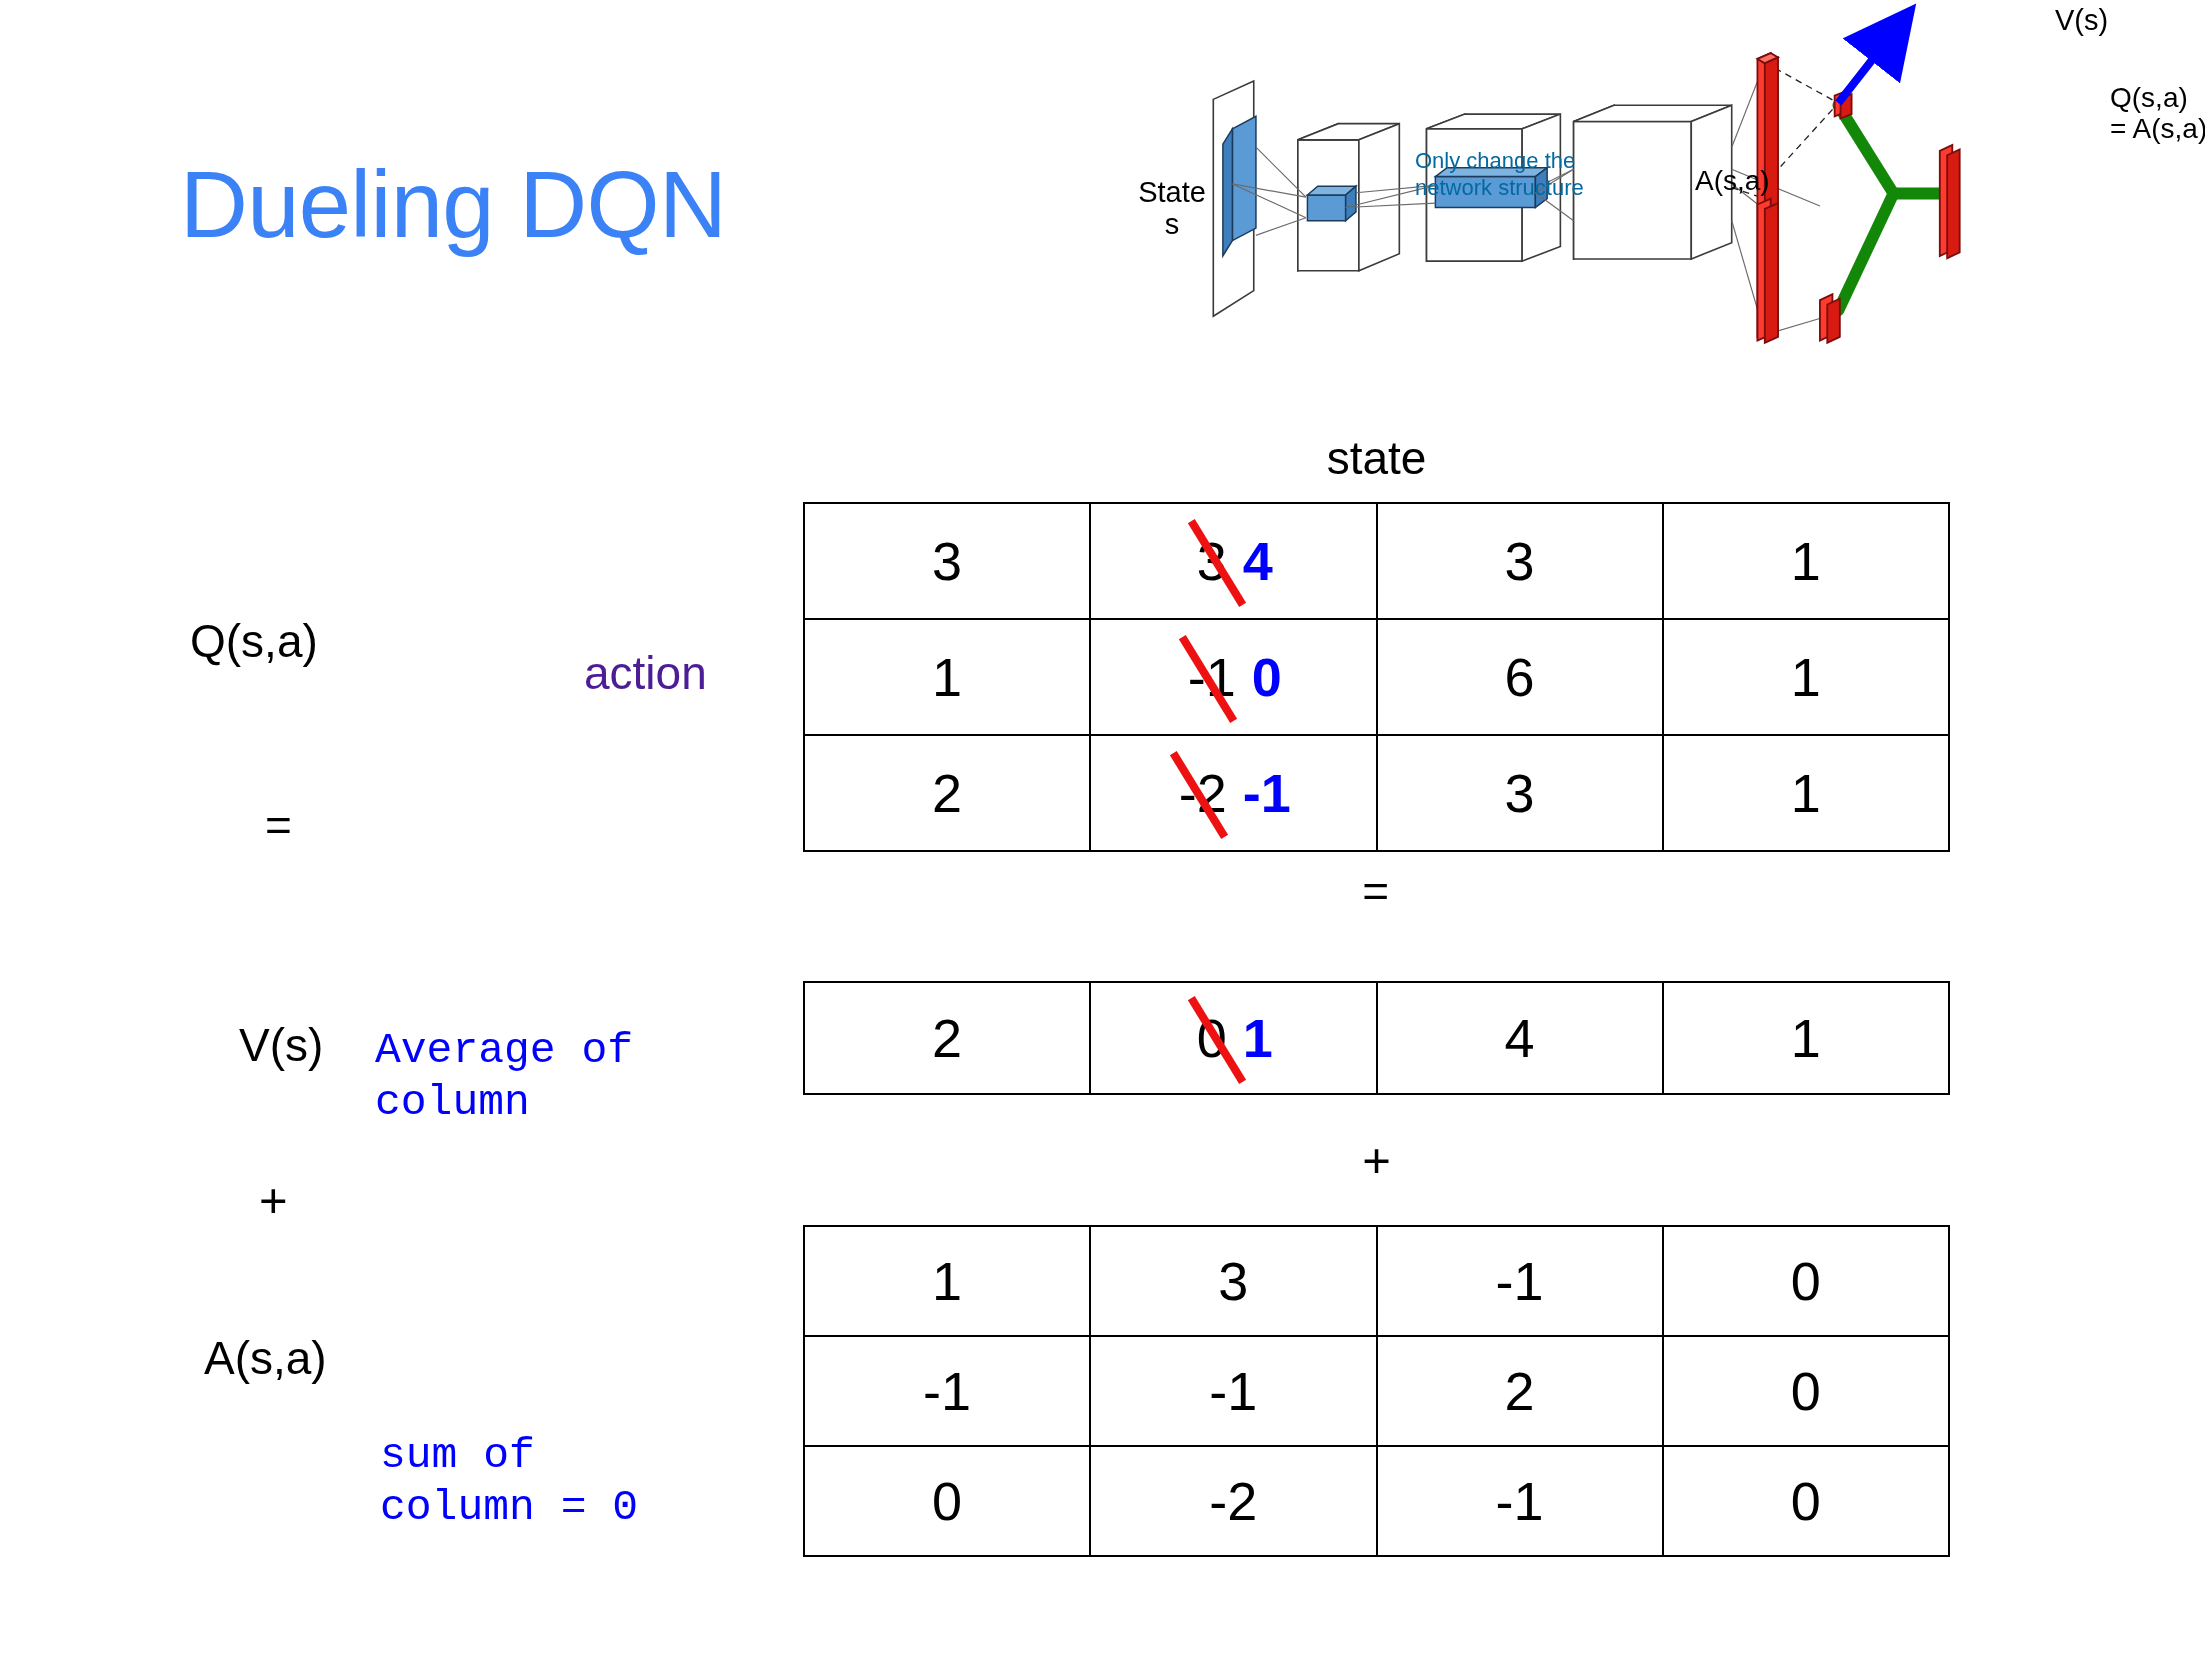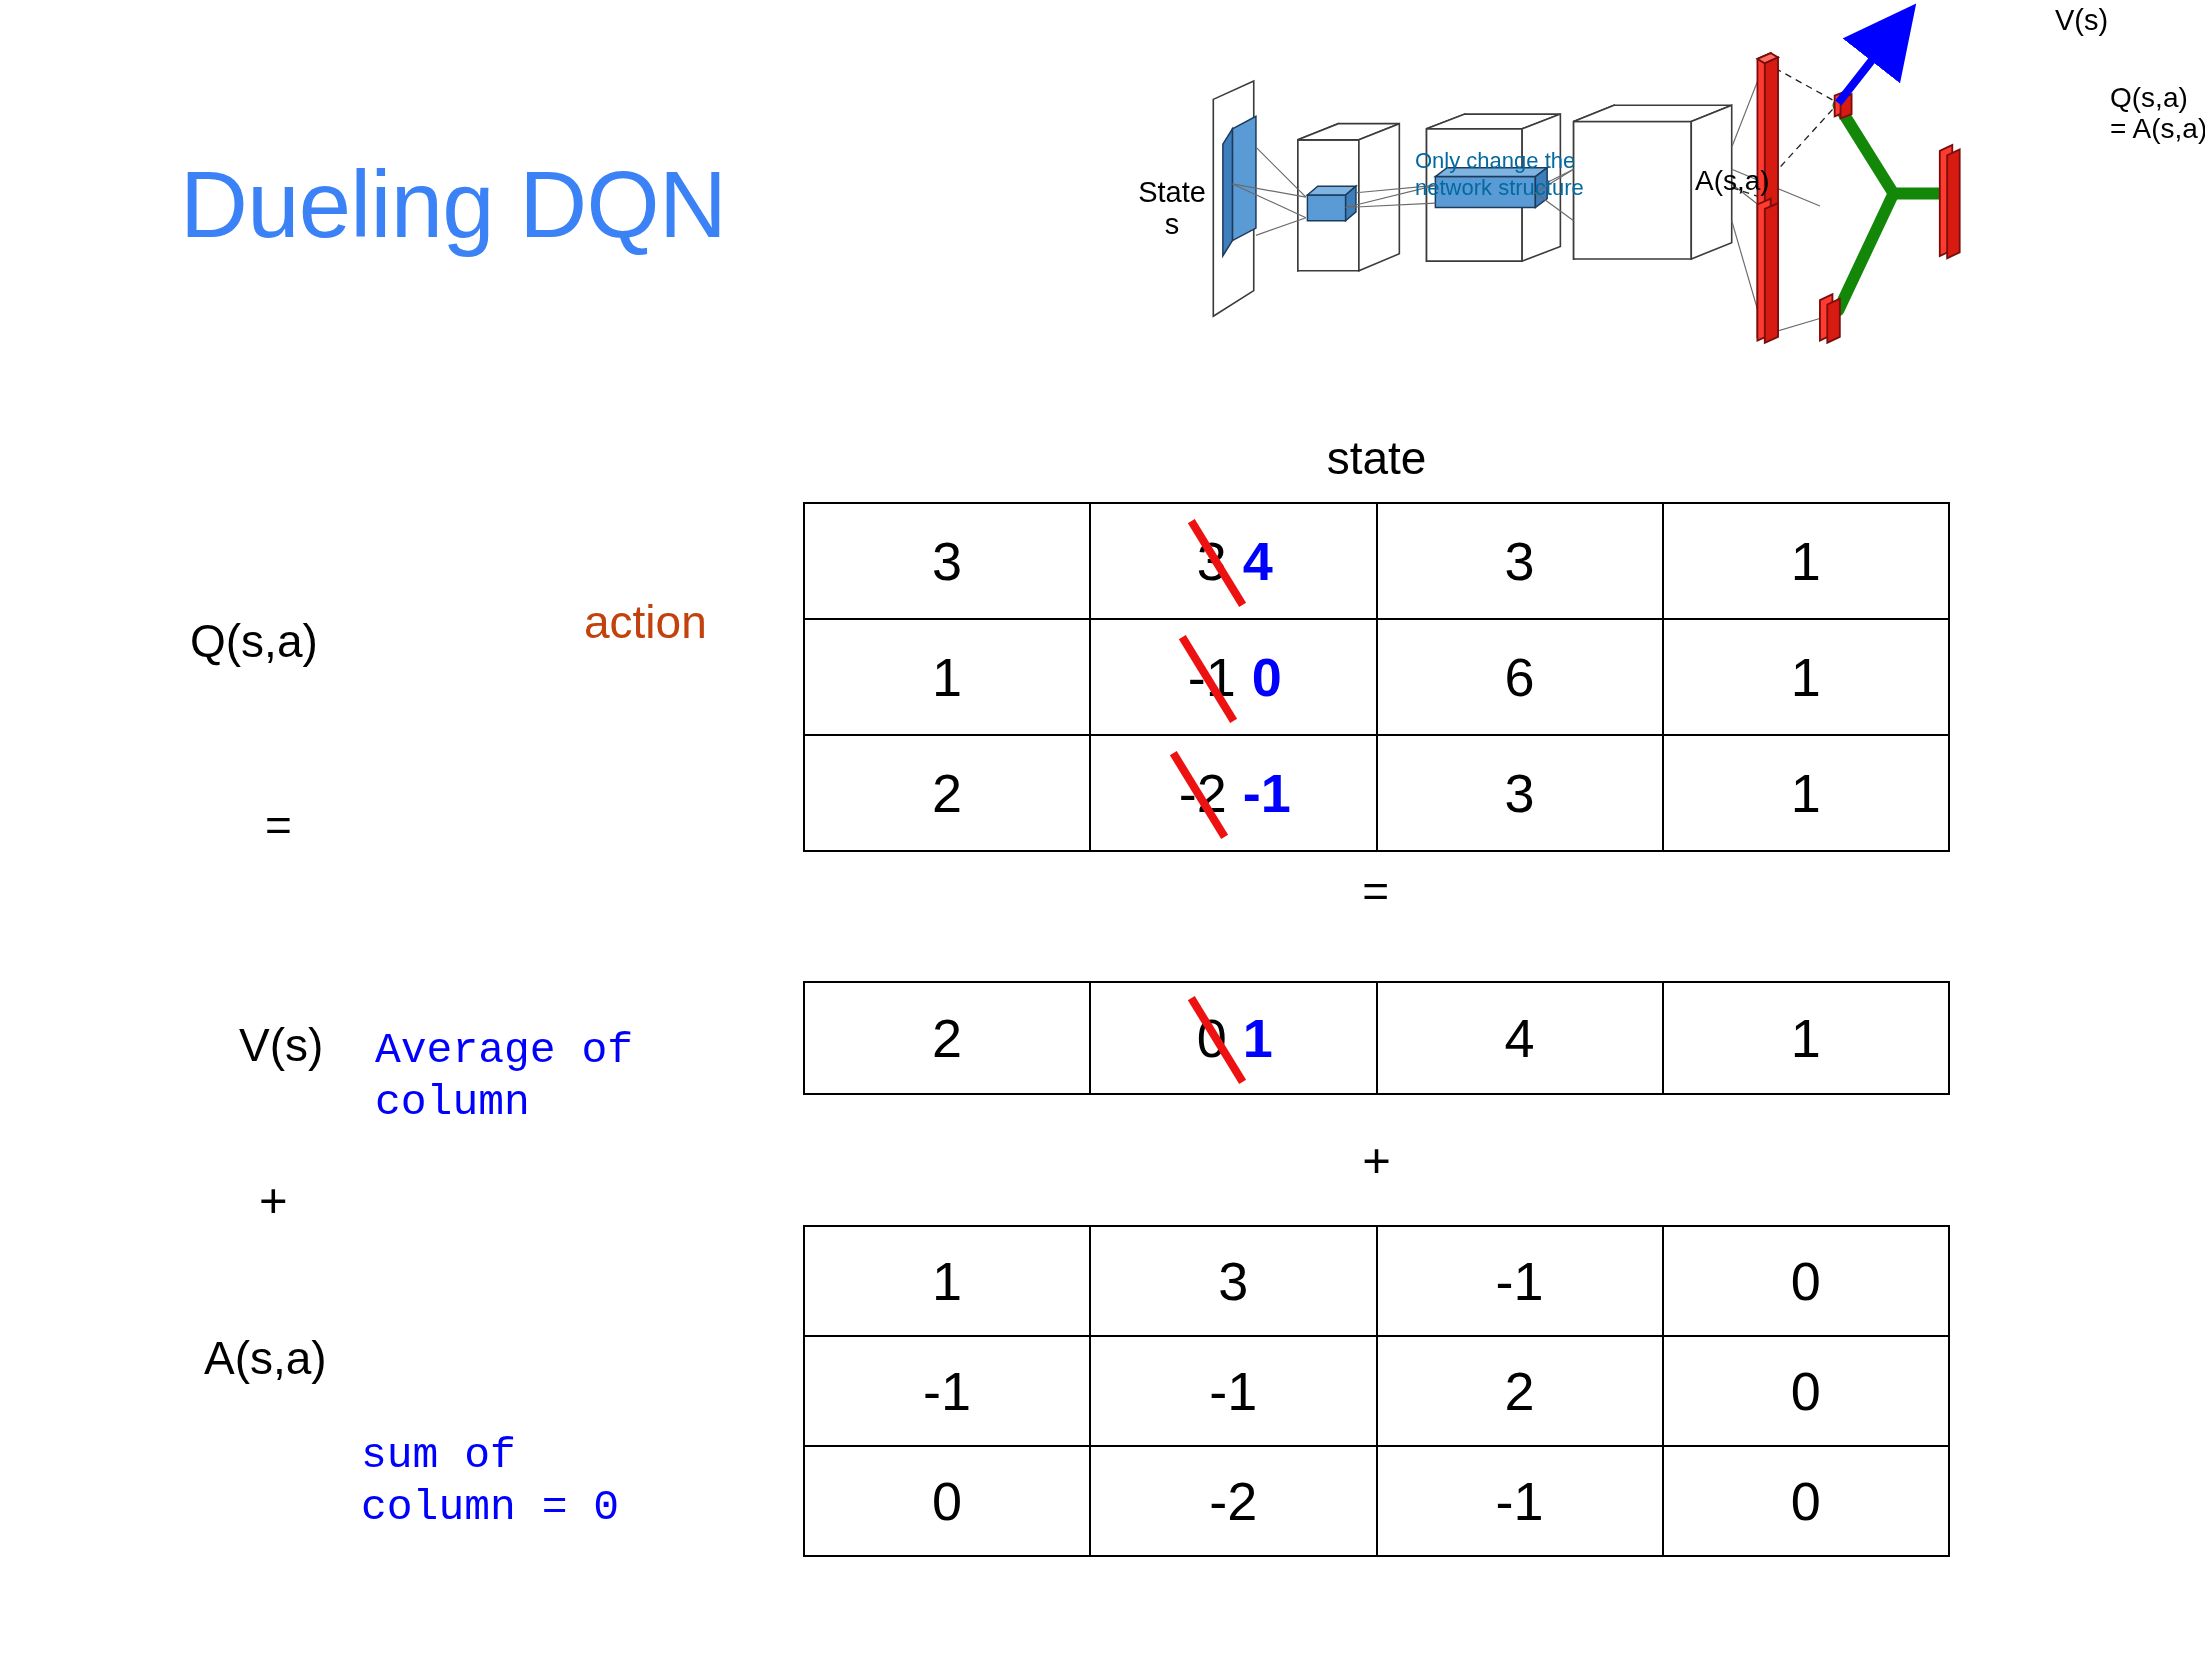--- a/index.html
+++ b/index.html
@@ -28,37 +28,37 @@
   #lbl-only-change{
     left:312px;top:148px;font-size:22px;color:#0369a1;line-height:1.22;font-weight:400;
   }
 
   
   #state-header{
     position:absolute;left:803px;top:431px;width:1147px;
     text-align:center;font-size:46px;color:#000;
   }
   #action-label{
-    position:absolute;left:584px;top:595px;
-    font-size:46px;color:#c2410c;white-space:nowrap;
+    position:absolute;left:584px;top:646px;
+    font-size:46px;color:#4c1d95;white-space:nowrap;
   }
 
   
   .eq-label{position:absolute;font-size:46px;color:#000;white-space:nowrap;}
   #lbl-Qsa{left:190px;top:614px;}
   #lbl-eq1 {left:265px;top:798px;font-size:46px;letter-spacing:1.5px;}
   #lbl-Vs  {left:239px;top:1018px;}
   #lbl-plus{left:259px;top:1172px;font-size:49px;}
   #lbl-Asa {left:204px;top:1331px;}
 
   .note-blue{
     position:absolute;color:#0000ff;font-size:43px;line-height:1.22;white-space:pre;font-family:Liberation Mono, monospace;
   }
   #note-avg{left:375px;top:1025px;}
-  #note-sum{left:361px;top:1430px;}
+  #note-sum{left:380px;top:1430px;}
 
   
   .mid-sym{
     position:absolute;text-align:center;color:#000;font-size:46px;
     width:1147px;left:803px;
   }
   #sym-eq2{top:864px;letter-spacing:1.5px;}
   #sym-plus2{top:1132px;font-size:49px;}
 
   

